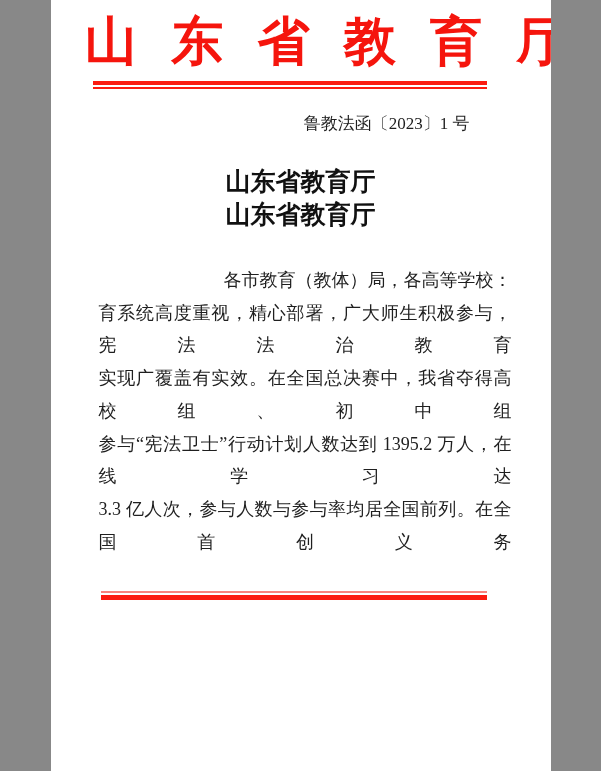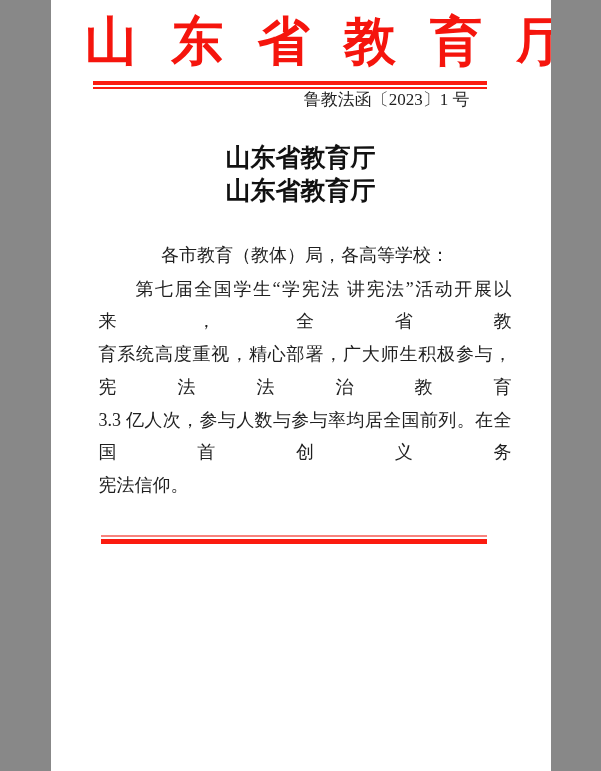--- a/index.html
+++ b/index.html
@@ -24,20 +24,21 @@
     text-indent: 0.66em;
     white-space: nowrap;
   }
   
   .rule-top { margin: 9px 64px 0 42px; }
   .rule-top .thick { height: 4px; background: #fb1b10; }
   .rule-top .gap   { height: 2px; background: #ffffff; }
   .rule-top .thin  { height: 2px; background: #fb1b10; }
   
   .doc-number {
+    margin-top: 24px;
     padding-right: 81px;
     text-align: right;
     font-size: 17px;
     line-height: 22px;
     color: #1f1f1f;
   }
   
   .title-block {
     margin-top: 30px;
     text-align: center;
@@ -46,21 +47,21 @@
     font-weight: bold;
     color: #111111;
   }
   
   .body-block {
     margin: 33px 39px 0 48px;
     font-size: 18px;
     line-height: 32.7px;
     color: #1f1f1f;
   }
-  .body-block .salutation { text-align: center; font-family: Liberation Mono, monospace; }
+  .body-block .salutation { text-align: right; }
   .body-block .jline {
     text-align: justify;
     text-align-last: justify;
   }
   .body-block .jline.indent { text-indent: 37px; }
   .body-block .jline.last   { text-align-last: left; }
   
   .rule-bottom { margin: 33px 64px 0 50px; }
   .rule-bottom .thin  { height: 2px; background: #f8837d; }
   .rule-bottom .gap   { height: 2px; background: #ffffff; }
@@ -81,24 +82,24 @@
 
   <div class="doc-number">鲁教法函〔2023〕1 号</div>
 
   <div class="title-block">
     <div>山东省教育厅</div>
     <div>山东省教育厅</div>
   </div>
 
   <div class="body-block">
     <div class="salutation">各市教育（教体）局，各高等学校：</div>
-    <div class="jline indent">第七届全国学生“学宪法 讲宪法”活动开展以来，全省教</div>
     <div class="jline">育系统高度重视，精心部署，广大师生积极参与，宪法法治教育</div>
+    <div class="jline">实现广覆盖有实效。在全国总决赛中，我省夺得高校组、初中组</div>
+    <div class="jline">参与“宪法卫士”行动计划人数达到 1395.2 万人，在线学习达</div>
     <div class="jline">3.3 亿人次，参与人数与参与率均居全国前列。在全国首创义务</div>
-    <div class="jline last">宪法信仰。</div>
   </div>
 
   <div class="rule-bottom">
     <div class="thin"></div>
     <div class="gap"></div>
     <div class="thick"></div>
   </div>
 
 </div>
 

